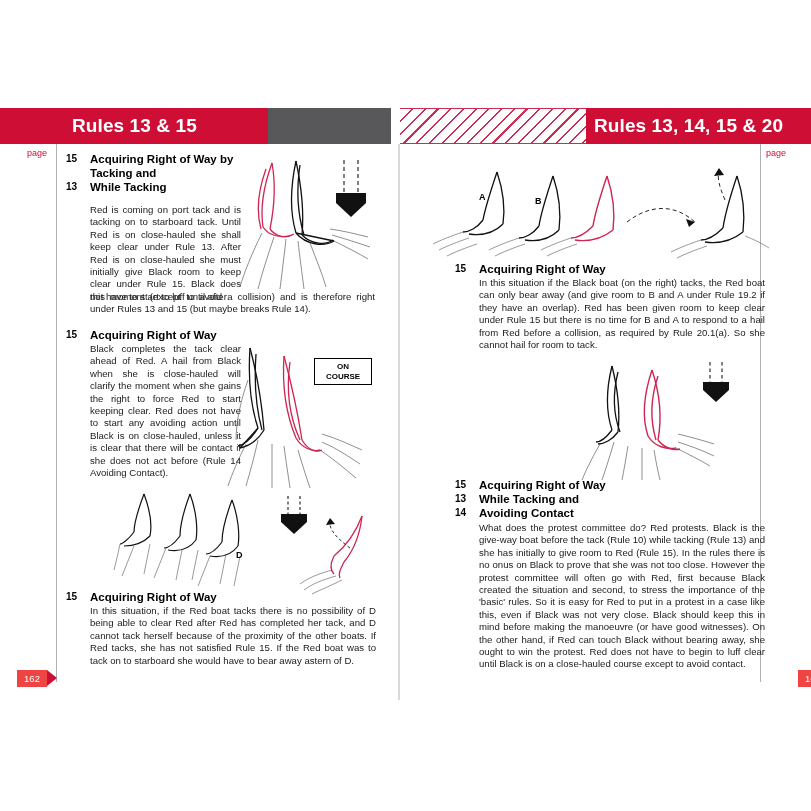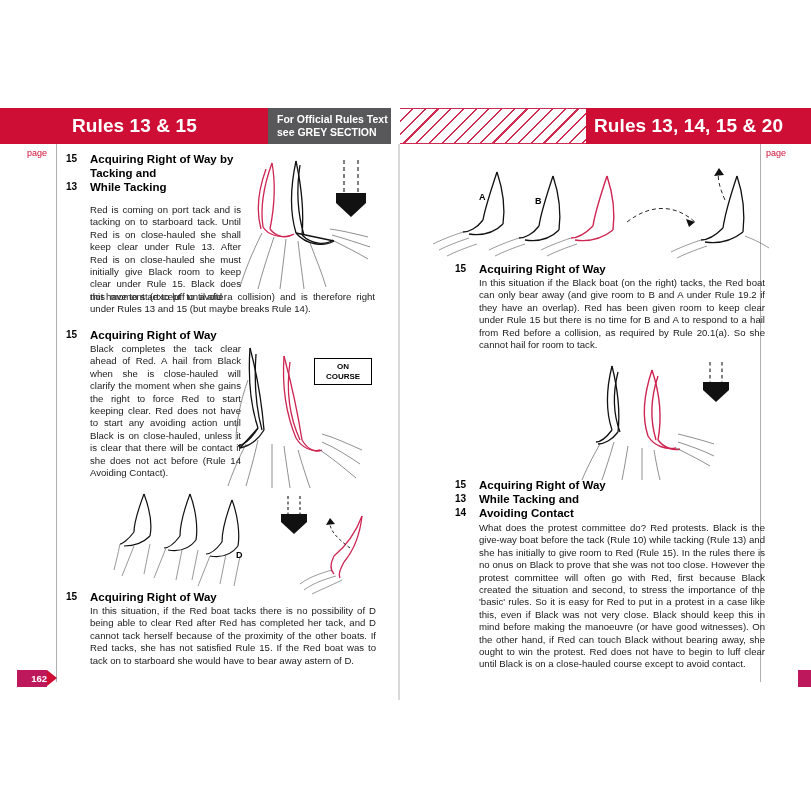--- a/index.html
+++ b/index.html
@@ -128,27 +128,27 @@
     top: 148px;
   }
   .page-word.l { left: 27px; }
   .page-word.r { left: 766px; }
 
   
   .pagenum {
     position: absolute;
     top: 670px;
     height: 17px;
-    background: #be185d;
+    background: #ef4444;
     color: #ffffff;
     font-size: 9.5px;
-    font-weight: 700;
+    font-weight: 400;
     line-height: 17px;
     width: 30px;
-    text-align: right;
+    text-align: center;
   }
   .pagenum.l { left: 17px; }
   .pagenum.r { left: 756px; margin-left: 42px; }
   .pagenum::after {
     content: "";
     position: absolute;
     top: 0;
     width: 0; height: 0;
     border-top: 8.5px solid transparent;
     border-bottom: 8.5px solid transparent;
@@ -219,24 +219,20 @@
     <div class="banner-red-left"></div>
     <div class="banner-grey"></div>
     <div class="banner-hatch"></div>
     <div class="banner-red-right"></div>
   </div>
 
   <div class="rules-title left">Rules 13 &amp; 15</div>
 
   <div class="rules-title right">Rules 13, 14, 15 &amp; 20</div>
 
-  <div class="grey-note">
-    <div>For Official Rules Text</div>
-    <div>see GREY SECTION</div>
-  </div>
 
 
   <div class="page left"></div>
   <div class="page right"></div>
   <div class="spine"></div>
   <div class="edge-rule l"></div>
   <div class="edge-rule r"></div>
 
   <div class="page-word l">page</div>
   <div class="page-word r">page</div>

